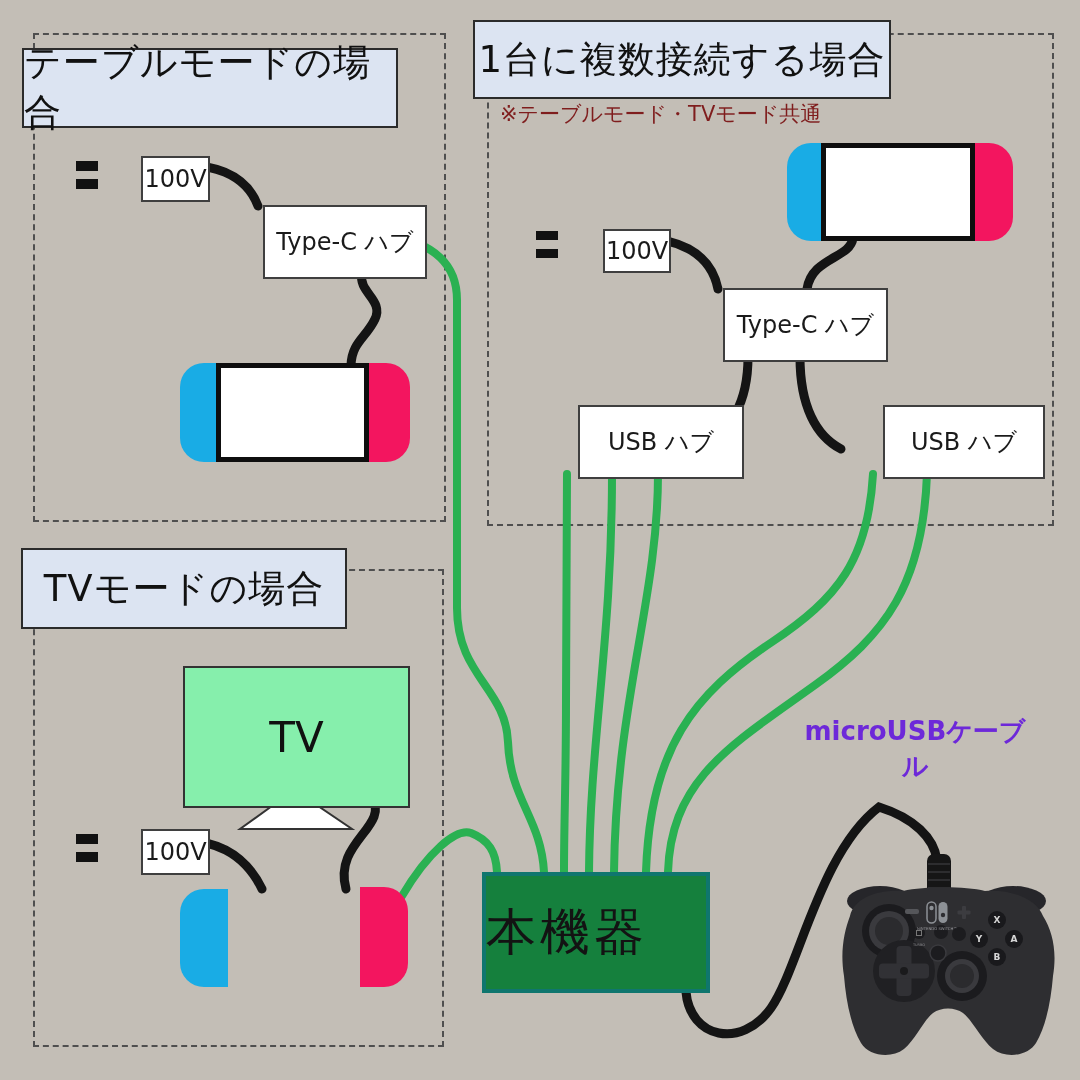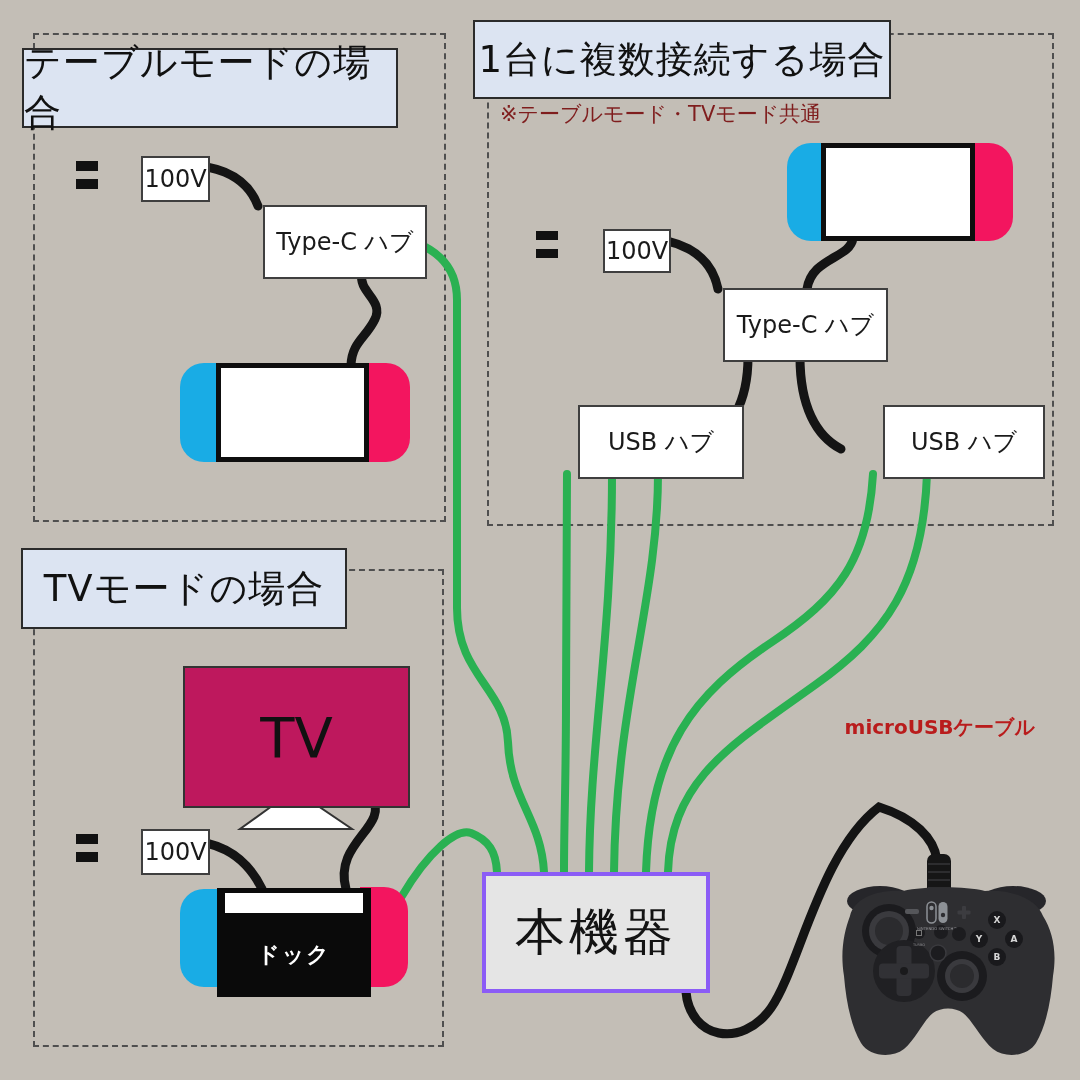--- a/index.html
+++ b/index.html
@@ -23,41 +23,41 @@
   .note{
     position:absolute;z-index:3;font-size:21px;color:#7f1d1d;letter-spacing:0px;
   }
   .joycon{position:absolute;z-index:2;}
   .jc-blue{background:#19ACE5;border-radius:24px 0 0 24px;}
   .jc-pink{background:#F3155F;border-radius:0 24px 24px 0;}
   .screen{
     position:absolute;z-index:2;background:#ffffff;border:5px solid #0e0e0e;
   }
   .tvbox{
-    position:absolute;z-index:2;background:#be185d;border:2px solid #333;
+    position:absolute;z-index:2;background:#86efac;border:2px solid #333;
     display:flex;align-items:center;justify-content:center;
-    font-size:56px;color:#111;
+    font-size:42px;color:#111;
   }
   .dockbody{
     position:absolute;z-index:2;background:#0a0a0a;
     display:flex;flex-direction:column;align-items:center;
   }
   .dockstrip{position:absolute;top:5px;left:8px;right:8px;height:20px;background:#ffffff;}
   .docklabel{
     position:absolute;top:52px;left:0;right:0;text-align:center;
     color:#ffffff;font-size:22px;font-weight:bold;letter-spacing:2px;
   }
   .device{
-    position:absolute;z-index:2;background:#e5e5e5;border:4px solid #8b5cf6;
-    display:flex;align-items:center;justify-content:center;
+    position:absolute;z-index:2;background:#15803d;border:4px solid #0f766e;
+    display:flex;align-items:center;justify-content:flex-start;
     font-size:50px;color:#131313;letter-spacing:4px;
   }
   .cablelabel{
-    position:absolute;z-index:3;width:240px;text-align:right;
-    font-size:20px;font-weight:bold;color:#b91c1c;
+    position:absolute;z-index:3;width:240px;text-align:center;
+    font-size:26px;font-weight:bold;color:#6d28d9;
   }
   svg.overlay{position:absolute;left:0;top:0;z-index:1;}
 </style>
 </head>
 <body>
 
 <div class="canvas">
 
   <div class="dashed" style="left:33px;top:33px;width:409px;height:485px;"></div>
   <div class="dashed" style="left:487px;top:33px;width:563px;height:489px;"></div>
@@ -205,24 +205,20 @@
   <div class="node" style="left:535px;top:405px;width:162px;height:70px;">USB ハブ</div>
   <div class="node" style="left:840px;top:405px;width:158px;height:70px;">USB ハブ</div>
 
   <div class="tvbox" style="left:183px;top:666px;width:223px;height:138px;">
     <span>TV</span>
   </div>
   <div class="node" style="left:98px;top:829px;width:65px;height:42px;">100V</div>
 
   <div class="joycon jc-blue" style="left:180px;top:889px;width:48px;height:98px;"></div>
   <div class="joycon jc-pink" style="left:360px;top:887px;width:48px;height:100px;"></div>
-  <div class="dockbody" style="left:217px;top:888px;width:154px;height:109px;">
-    <div class="dockstrip"></div>
-    <div class="docklabel">ドック</div>
-  </div>
 
   <div class="device" style="left:482px;top:872px;width:220px;height:113px;">
     <span>本機器</span>
   </div>
 
   <div class="cablelabel" style="left:795px;top:714px;">microUSBケーブル</div>
 
 </div>
 
 </body></html>

